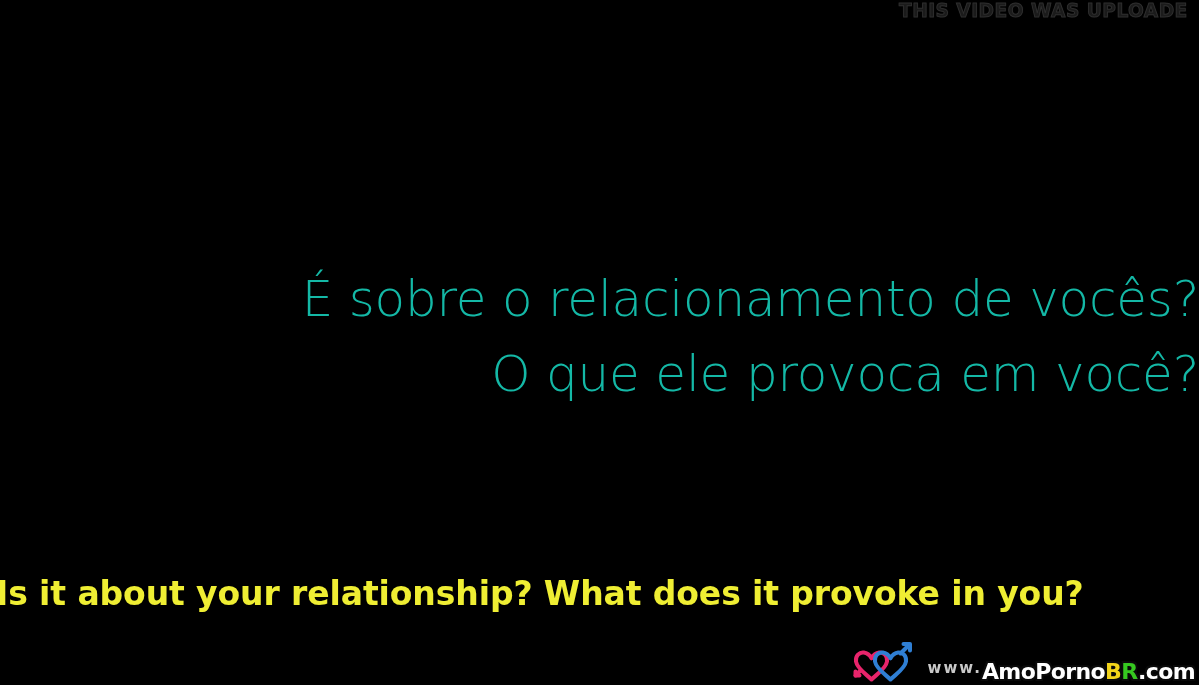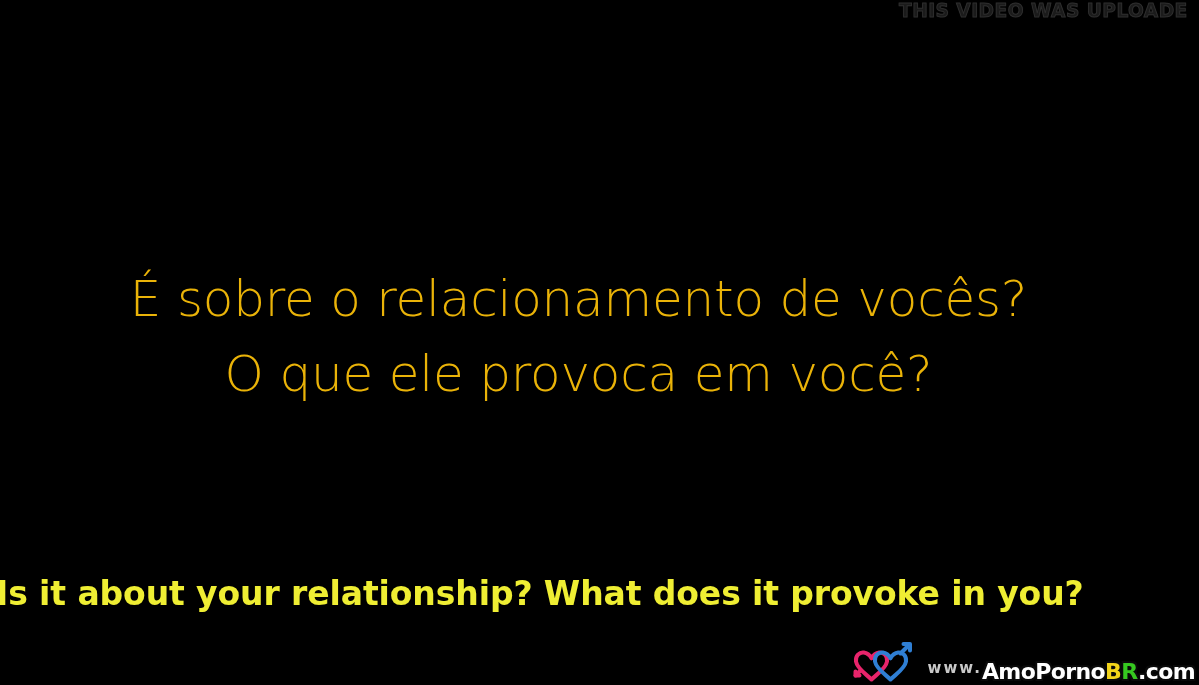--- a/index.html
+++ b/index.html
@@ -40,22 +40,22 @@
     transform-origin: left top;
     pointer-events: none;
   }
 
   
   .main-subtitle {
     position: absolute;
     left: 0;
     right: 0;
     top: 262px;
-    text-align: center;
-    color: #eab308;
+    text-align: right;
+    color: #14b8a6;
     font-family: "DejaVu Sans", "Liberation Sans", sans-serif;
     font-weight: 300;
     font-size: 50px;
     line-height: 75px;
     letter-spacing: -0.2px;
     pointer-events: none;
   }
   .main-subtitle .line {
     display: block;
     white-space: nowrap;

